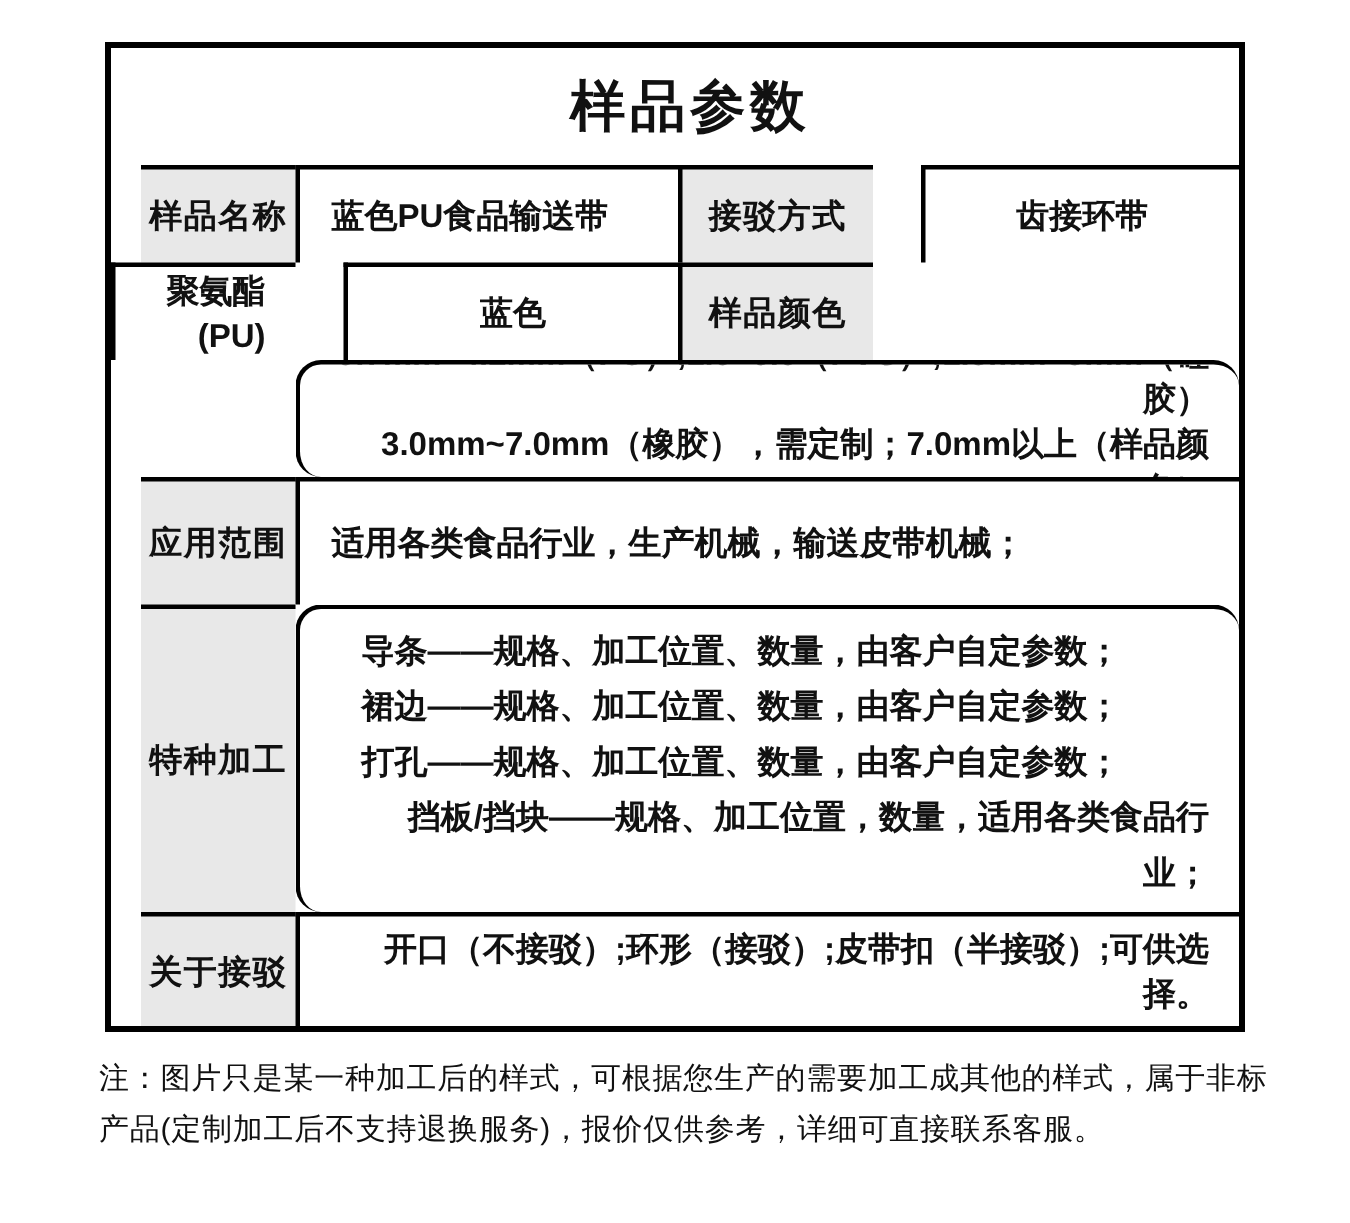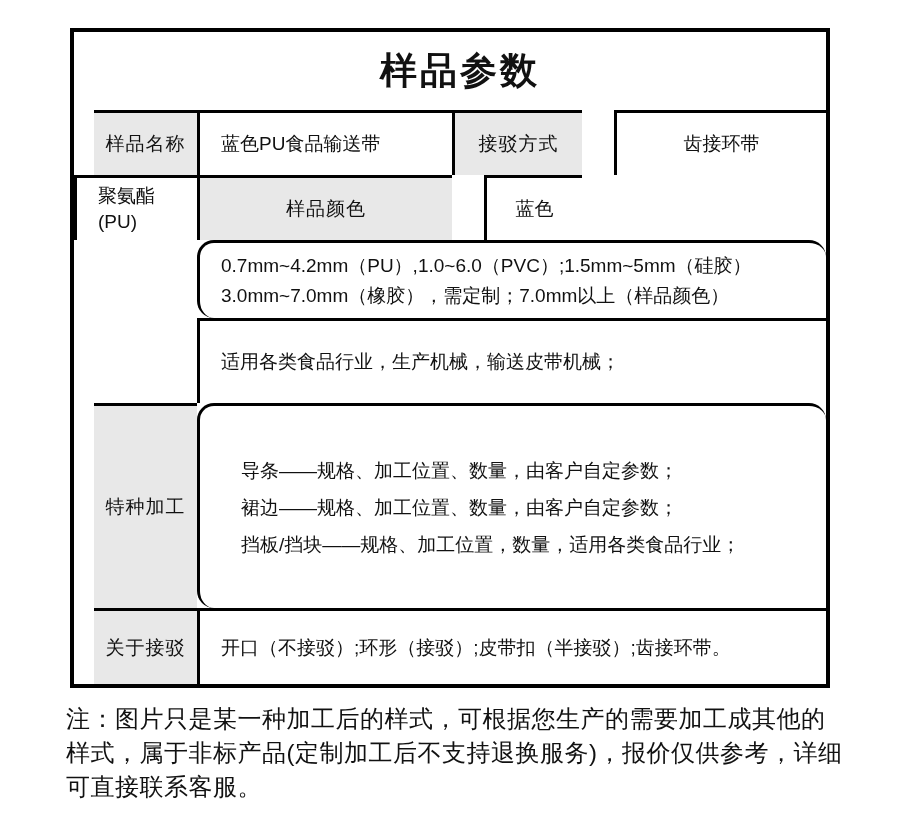--- a/index.html
+++ b/index.html
@@ -29,44 +29,45 @@
     display: grid;
     grid-template-columns: 123px 255px 130px 1fr;
     grid-template-rows: 78px 65px 65px 78px 85px 205px 76px;
     background: #ffffff;
   }
   .cell {
     border-left: 3px solid #000000;
     border-top: 3px solid #000000;
     display: flex;
     align-items: center;
-    font-size: 19px;
+    font-size: 22px;
     line-height: 1.35;
     overflow: hidden;
+    font-weight: bold;
   }
   .cell.first-col { border-left: none; margin-left: 20px; }
   .cell.first-row { border-top: none; }
   .title-cell {
     grid-column: 1 / 5;
     justify-content: center;
     font-size: 37px;
     font-weight: bold;
     letter-spacing: 3px;
   }
   .label-cell {
     background: #e8e8e8;
     justify-content: center;
     letter-spacing: 1px;
     text-align: center;
   }
   .value-cell {
     padding-left: 21px;
-    padding-right: 10px;
+    padding-right: 20px;
     justify-content: flex-start;
-    text-align: left;
+    text-align: right;
   }
   .value-cell.centered {
     padding-left: 0;
     padding-right: 0;
     justify-content: center;
     text-align: left;
     margin-left: 32px;
   }
   .span-3 { grid-column: 2 / 5; }
   .multiline {
@@ -76,21 +77,21 @@
     align-items: flex-start;
     border-radius: 17px;
   }
   .multiline .line { line-height: 30px; }
   .multiline .line-loose { line-height: 37px; margin-left: 20px; }
   .note {
     position: absolute;
     left: 66px;
     top: 702px;
     width: 782px;
-    font-size: 24px;
+    font-size: 20px;
     line-height: 34px;
     letter-spacing: 0.5px;
     text-align: left;
     color: #111111;
   }
 </style>
 </head>
 <body>
 
 <div class="page">
@@ -98,37 +99,39 @@
   <div class="param-table">
 
     <div class="cell title-cell first-row first-col">样品参数</div>
 
     <div class="cell label-cell first-col">样品名称</div>
     <div class="cell value-cell">蓝色PU食品输送带</div>
     <div class="cell label-cell">接驳方式</div>
     <div class="cell value-cell centered">齿接环带</div>
 
     <div class="cell value-cell">聚氨酯(PU)</div>
+    <div class="cell value-cell centered">蓝色</div>
     <div class="cell label-cell">样品颜色</div>
-    <div class="cell value-cell centered">蓝色</div>
 
     <div class="cell value-cell span-3 multiline">
       <div class="line">0.7mm~4.2mm（PU）,1.0~6.0（PVC）;1.5mm~5mm（硅胶）</div>
       <div class="line">3.0mm~7.0mm（橡胶），需定制；7.0mm以上（样品颜色）</div>
     </div>
 
+    <div class="cell label-cell first-col">应用范围</div>
     <div class="cell value-cell span-3">适用各类食品行业，生产机械，输送皮带机械；</div>
 
     <div class="cell label-cell first-col">特种加工</div>
     <div class="cell value-cell span-3 multiline">
       <div class="line-loose">导条——规格、加工位置、数量，由客户自定参数；</div>
       <div class="line-loose">裙边——规格、加工位置、数量，由客户自定参数；</div>
+      <div class="line-loose">打孔——规格、加工位置、数量，由客户自定参数；</div>
       <div class="line-loose">挡板/挡块——规格、加工位置，数量，适用各类食品行业；</div>
     </div>
 
     <div class="cell label-cell first-col">关于接驳</div>
-    <div class="cell value-cell span-3">开口（不接驳）;环形（接驳）;皮带扣（半接驳）;齿接环带。</div>
+    <div class="cell value-cell span-3">开口（不接驳）;环形（接驳）;皮带扣（半接驳）;可供选择。</div>
 
   </div>
 
   <div class="note">注：图片只是某一种加工后的样式，可根据您生产的需要加工成其他的样式，属于非标产品(定制加工后不支持退换服务)，报价仅供参考，详细可直接联系客服。</div>
 
 </div>
 
 </body></html>

